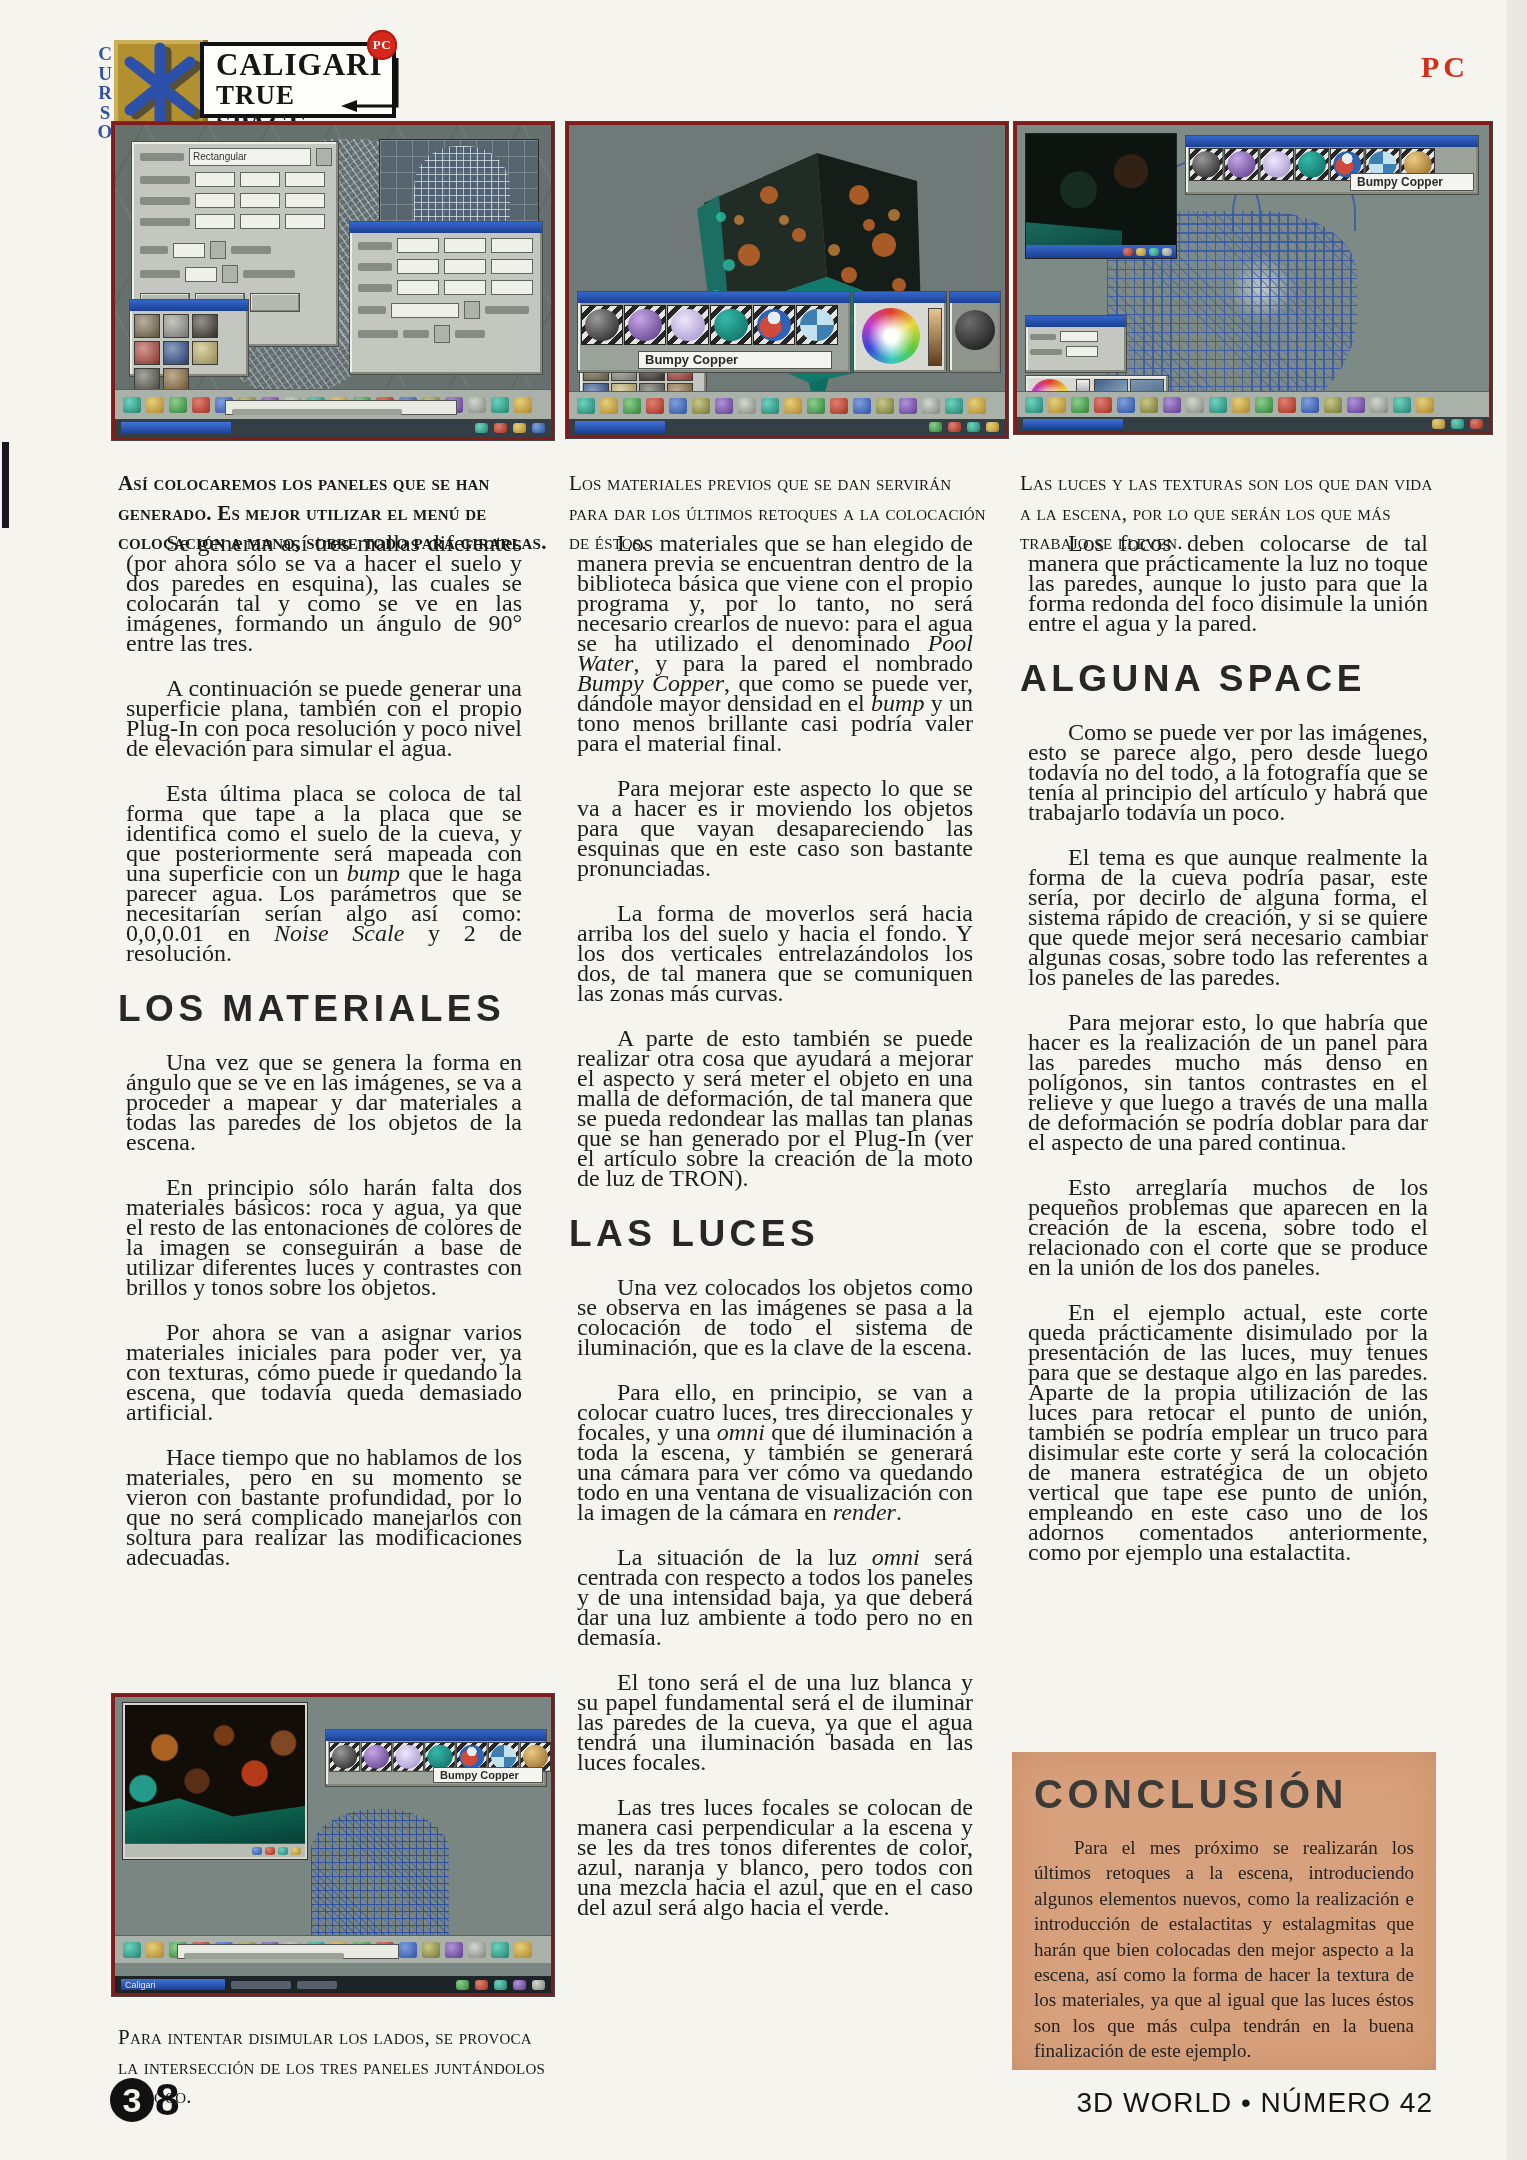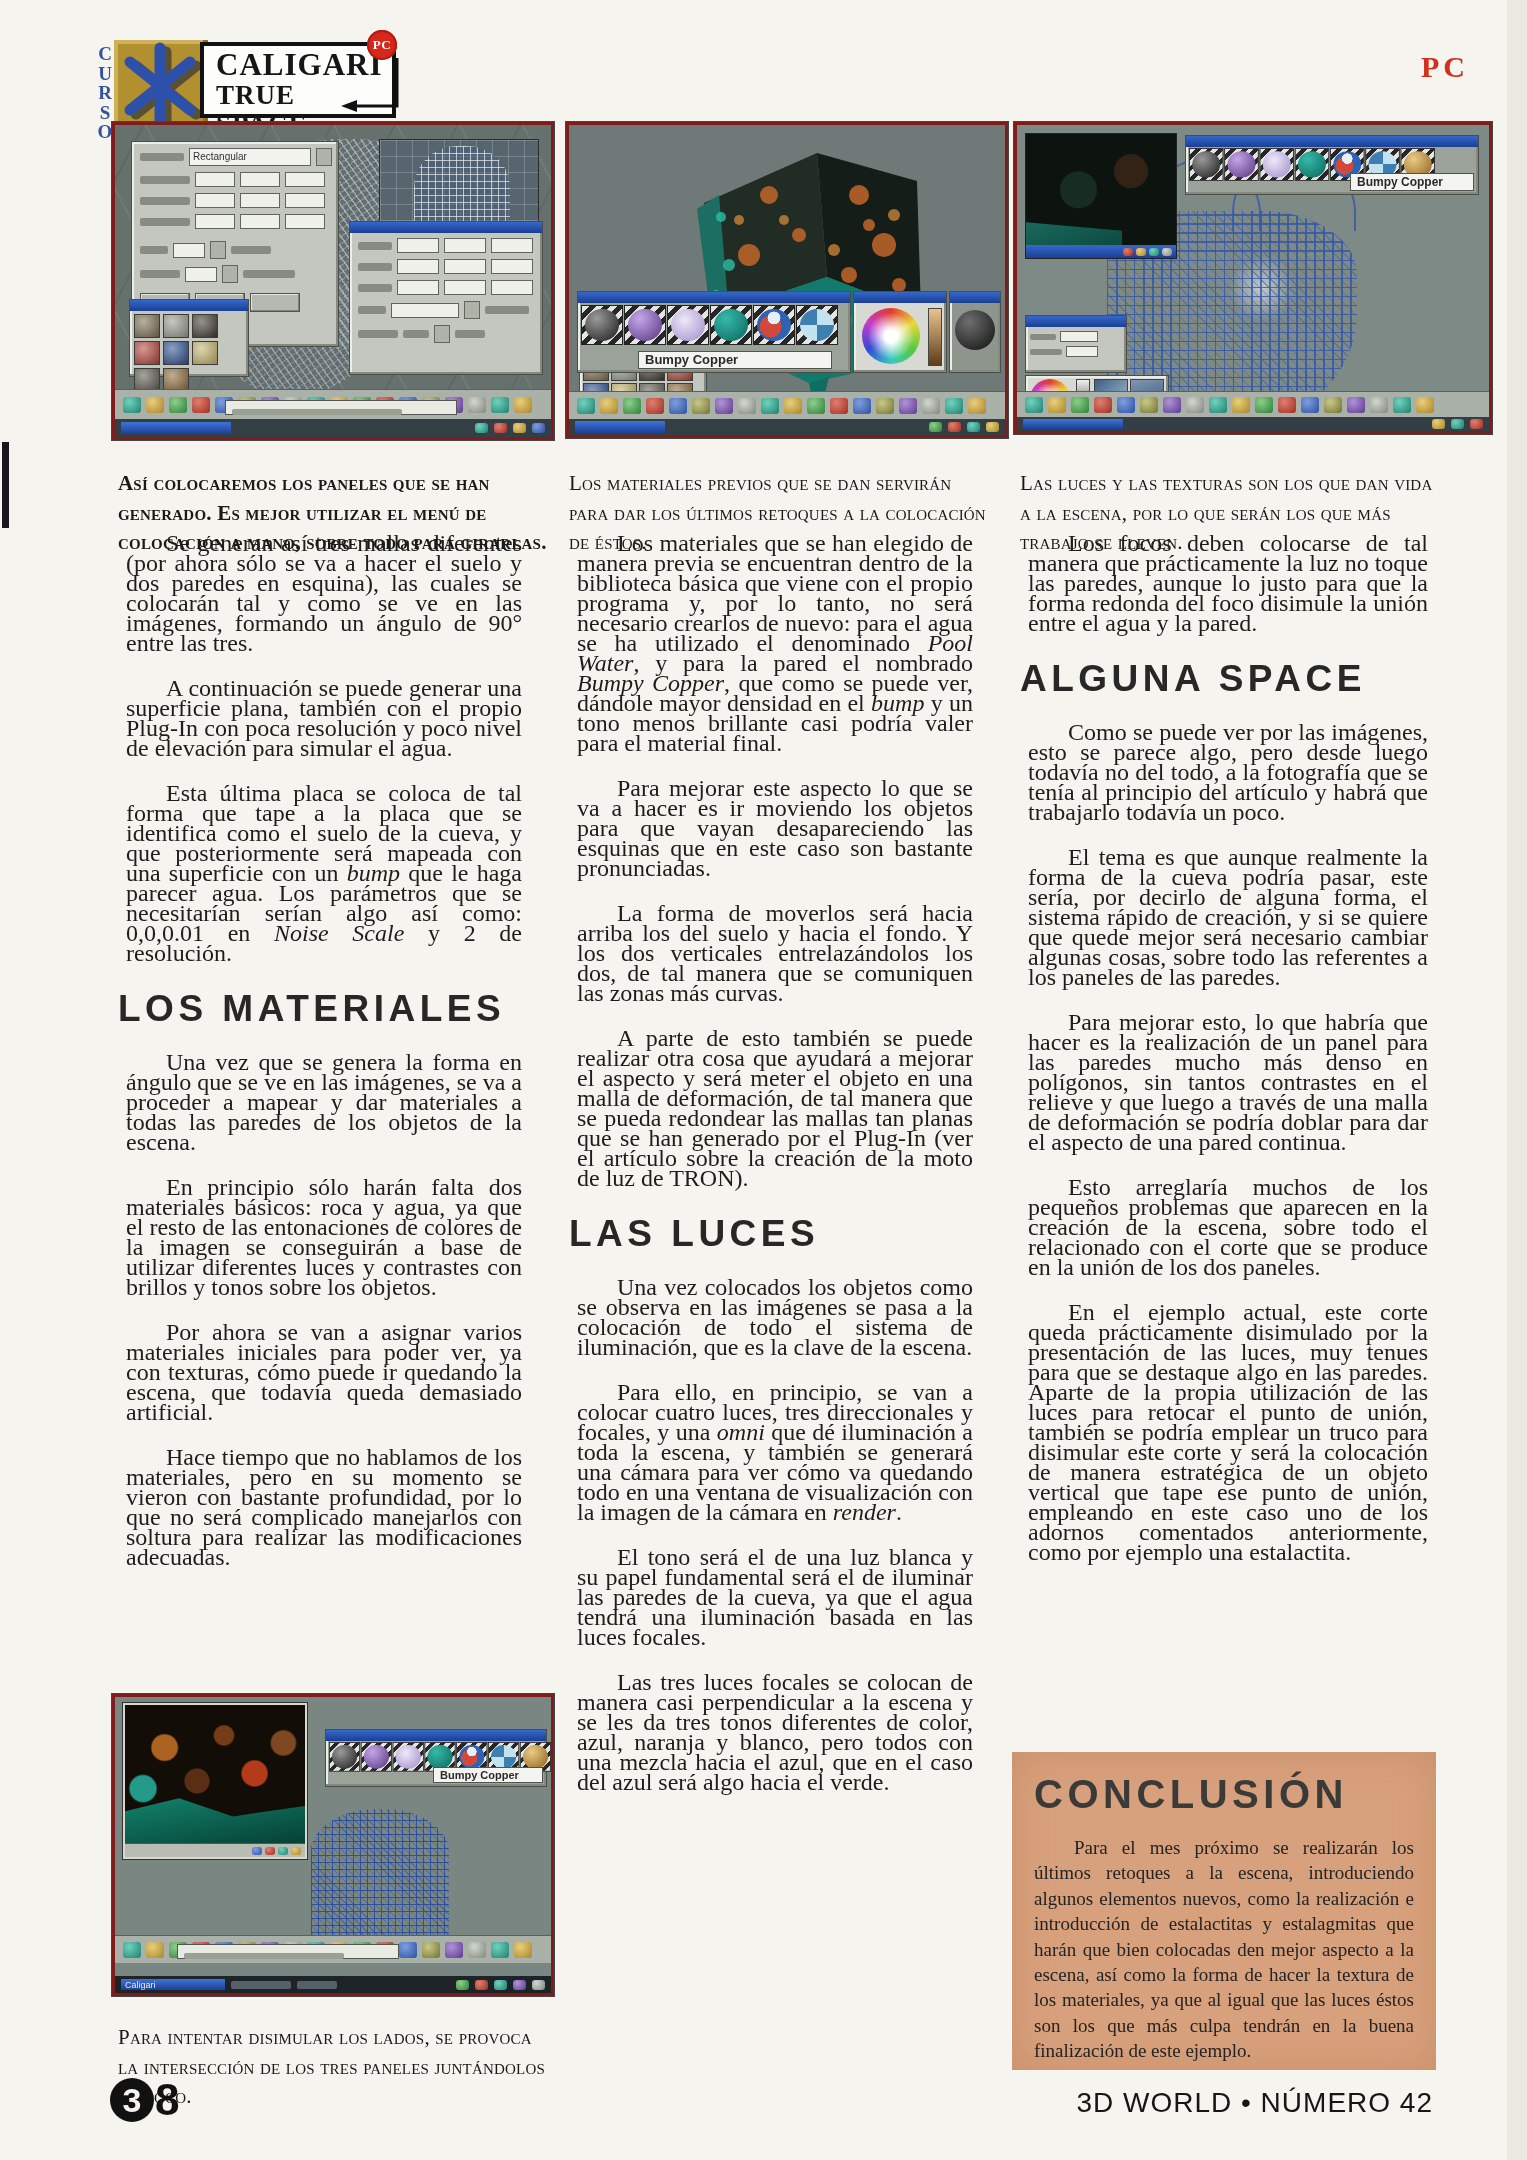--- a/index.html
+++ b/index.html
@@ -614,20 +614,21 @@
   <p class="figcap" style="left:118px;top:2002px;width:432px;">Para intentar disimular los lados, se provoca la intersección de los tres paneles juntándolos un poco.</p>
 
   <div class="colbody" style="left:569px;">
     <p>Los materiales que se han elegido de manera previa se encuentran dentro de la biblioteca básica que viene con el propio programa y, por lo tanto, no será necesario crearlos de nuevo: para el agua se ha utilizado el denominado <i>Pool Water</i>, y para la pared el nombrado <i>Bumpy Copper</i>, que como se puede ver, dándole mayor densidad en el <i>bump</i> y un tono menos brillante casi podría valer para el material final.</p>
     <p>Para mejorar este aspecto lo que se va a hacer es ir moviendo los objetos para que vayan desapareciendo las esquinas que en este caso son bastante pronunciadas.</p>
     <p>La forma de moverlos será hacia arriba los del suelo y hacia el fondo. Y los dos verticales entrelazándolos los dos, de tal manera que se comuniquen las zonas más curvas.</p>
     <p>A parte de esto también se puede realizar otra cosa que ayudará a mejorar el aspecto y será meter el objeto en una malla de deformación, de tal manera que se pueda redondear las mallas tan planas que se han generado por el Plug-In (ver el artículo sobre la creación de la moto de luz de TRON).</p>
     <div class="colhead">LAS LUCES</div>
     <p>Una vez colocados los objetos como se observa en las imágenes se pasa a la colocación de todo el sistema de iluminación, que es la clave de la escena.</p>
     <p>Para ello, en principio, se van a colocar cuatro luces, tres direccionales y focales, y una <i>omni</i> que dé iluminación a toda la escena, y también se generará una cámara para ver cómo va quedando todo en una ventana de visualización con la imagen de la cámara en <i>render</i>.</p>
+    <p>La situación de la luz <i>omni</i> será centrada con respecto a todos los paneles y de una intensidad baja, ya que deberá dar una luz ambiente a todo pero no en demasía.</p>
     <p>El tono será el de una luz blanca y su papel fundamental será el de iluminar las paredes de la cueva, ya que el agua tendrá una iluminación basada en las luces focales.</p>
     <p>Las tres luces focales se colocan de manera casi perpendicular a la escena y se les da tres tonos diferentes de color, azul, naranja y blanco, pero todos con una mezcla hacia el azul, que en el caso del azul será algo hacia el verde.</p>
   </div>
 
   <div class="colbody" style="left:1020px;width:416px;">
     <p>Los focos deben colocarse de tal manera que prácticamente la luz no toque las paredes, aunque lo justo para que la forma redonda del foco disimule la unión entre el agua y la pared.</p>
     <div class="colhead">ALGUNA SPACE</div>
     <p>Como se puede ver por las imágenes, esto se parece algo, pero desde luego todavía no del todo, a la fotografía que se tenía al principio del artículo y habrá que trabajarlo todavía un poco.</p>
     <p>El tema es que aunque realmente la forma de la cueva podría pasar, este sería, por decirlo de alguna forma, el sistema rápido de creación, y si se quiere que quede mejor será necesario cambiar algunas cosas, sobre todo las referentes a los paneles de las paredes.</p>
     <p>Para mejorar esto, lo que habría que hacer es la realización de un panel para las paredes mucho más denso en polígonos, sin tantos contrastes en el relieve y que luego a través de una malla de deformación se podría doblar para dar el aspecto de una pared continua.</p>

